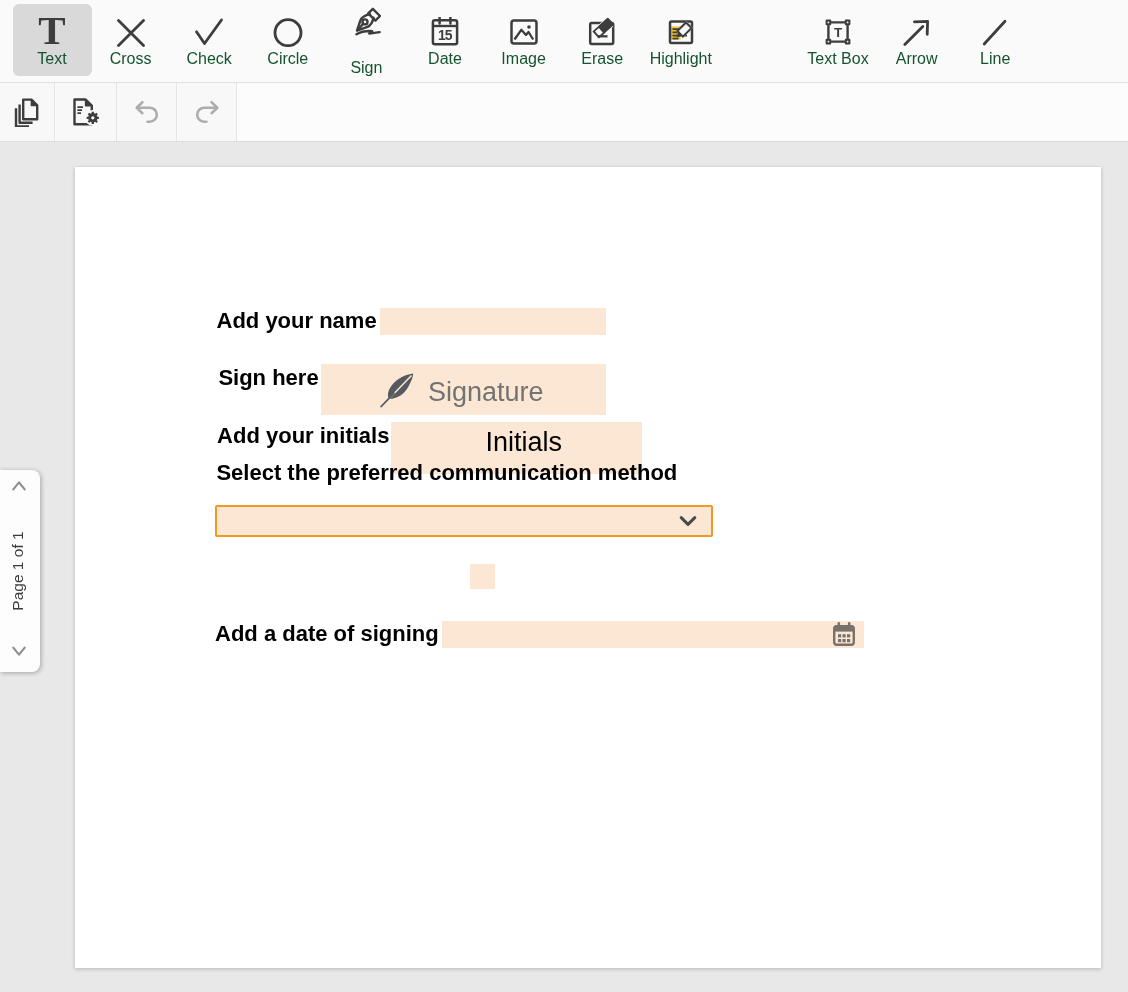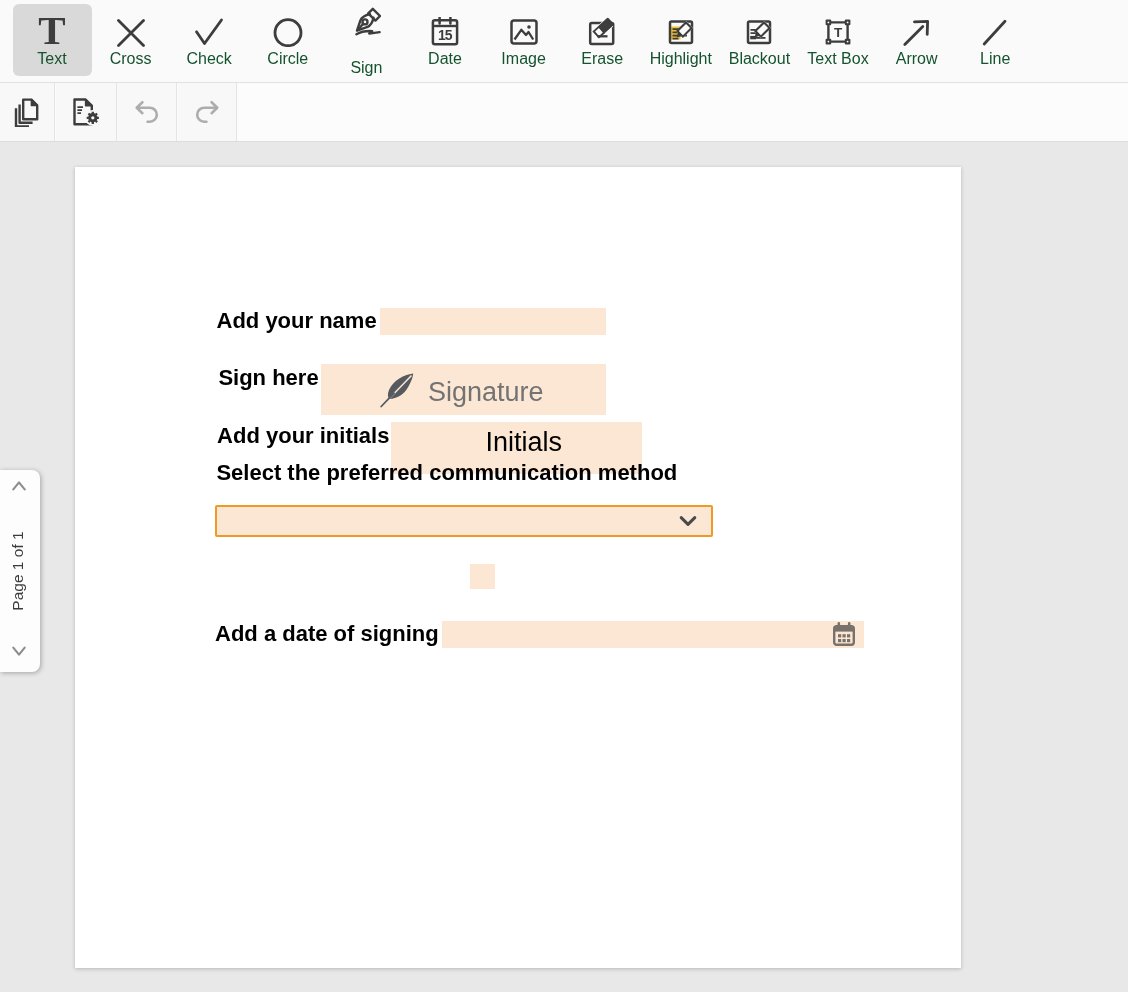--- a/index.html
+++ b/index.html
@@ -4,21 +4,21 @@
 <style>
 * { margin:0; padding:0; box-sizing:border-box; }
 html,body { width:1128px; height:992px; overflow:hidden; background:#e8e8e8; font-family:"Liberation Sans", sans-serif; }
 #toolbar1 { position:absolute; left:0; top:0; width:1128px; height:83px; background:#fafafa; border-bottom:1px solid #e1e1e1; }
 .tbtn { position:absolute; top:4px; width:79px; height:72px; border-radius:6px; display:flex; flex-direction:column; align-items:center; }
 .tbtn.sel { background:#d9d9d9; }
 .tbtn .ic { height:43px; display:flex; align-items:flex-end; justify-content:center; }
 .tbtn .lb { font-size:16px; color:#14532d; margin-top:3.5px; line-height:1; }
 #toolbar2 { position:absolute; left:0; top:83px; width:1128px; height:59px; background:#fcfcfc; border-bottom:1px solid #dddddd; }
 .t2cell { position:absolute; top:0; height:58px; display:flex; align-items:center; justify-content:center; border-right:1px solid #e4e4e4; background:#f8f8f8; }
-#page { position:absolute; left:75px; top:167px; width:886px; height:801px; background:#fff; box-shadow:0 1px 4px rgba(0,0,0,0.22); }
+#page { position:absolute; left:75px; top:167px; width:1026px; height:801px; background:#fff; box-shadow:0 1px 4px rgba(0,0,0,0.22); }
 #pagenav { position:absolute; left:0; top:470px; width:40px; height:202px; background:#fdfdfd; border-radius:0 8px 8px 0; box-shadow:1px 1px 5px rgba(0,0,0,0.3); }
 #pagenav .txt { position:absolute; left:-2px; top:0; width:40px; height:202px; display:flex; align-items:center; justify-content:center; }
 #pagenav .txt span { transform:rotate(-90deg); white-space:nowrap; font-size:15.5px; color:#3c3c3c; }
 .lbl { position:absolute; font-weight:bold; font-size:22px; color:#000; line-height:1; white-space:nowrap; }
 .fld { position:absolute; background:#fbe7d3; }
 </style>
 </head>
 <body>
 <div id="toolbar1">
   <div class="tbtn sel" style="left:12.5px;">
@@ -110,36 +110,20 @@
           <path d="M6.5 12.2 H14 M6.5 15.4 H13.5 M6.5 21.6 H12.5" stroke-width="1.7"></path>
           <path d="M6.5 18.6 H21" stroke-width="1.8"></path>
           <g transform="rotate(-45 14 17)">
             <rect x="13.2" y="12.3" width="14.4" height="9.4" fill="#fafafa" stroke="none"></rect>
             <rect x="14.2" y="13.1" width="12.2" height="7.8" fill="#fafafa" stroke="#3d3d3d" stroke-width="2.1"></rect>
             <path d="M14.2 14.2 L9 17 L14.2 19.8 Z" fill="#3d3d3d" stroke="none"></path>
           </g>
         </svg>
       </div>
     <div class="lb">Highlight</div>
-  </div>
-  <div class="tbtn" style="left:719.9px;">
-    <div class="ic">
-        <svg width="30" height="30" viewBox="0 0 30 30" fill="none" stroke="#3d3d3d" stroke-width="2.5">
-          <rect x="4" y="4.5" width="22" height="21.5" rx="1.5"></rect>
-          <path d="M6.5 12.8 H13.5 M6.5 16.2 H12.5" stroke-width="1.7"></path>
-          <path d="M6.2 20.6 H12" stroke-width="3.4"></path>
-          <path d="M12 20.9 H21.5" stroke-width="1.8"></path>
-          <g transform="rotate(-45 14 17)">
-            <rect x="13.2" y="12.3" width="14.4" height="9.4" fill="#fafafa" stroke="none"></rect>
-            <rect x="14.2" y="13.1" width="12.2" height="7.8" fill="#fafafa" stroke="#3d3d3d" stroke-width="2.1"></rect>
-            <path d="M14.2 14.2 L9 17 L14.2 19.8 Z" fill="#3d3d3d" stroke="none"></path>
-          </g>
-        </svg>
-      </div>
-    <div class="lb">Blackout</div>
   </div>
   <div class="tbtn" style="left:798.5px;">
     <div class="ic">
         <svg width="30" height="30" viewBox="0 0 30 30" fill="none" stroke="#3d3d3d">
           <path d="M8 5.4 H22 M8 24.6 H22 M5.4 8 V22 M24.6 8 V22" stroke-width="2.4"></path>
           <g fill="#3d3d3d" stroke="none">
             <rect x="2.6" y="2.6" width="5.6" height="5.6" rx="1"></rect>
             <rect x="21.8" y="2.6" width="5.6" height="5.6" rx="1"></rect>
             <rect x="2.6" y="21.8" width="5.6" height="5.6" rx="1"></rect>
             <rect x="21.8" y="21.8" width="5.6" height="5.6" rx="1"></rect>

